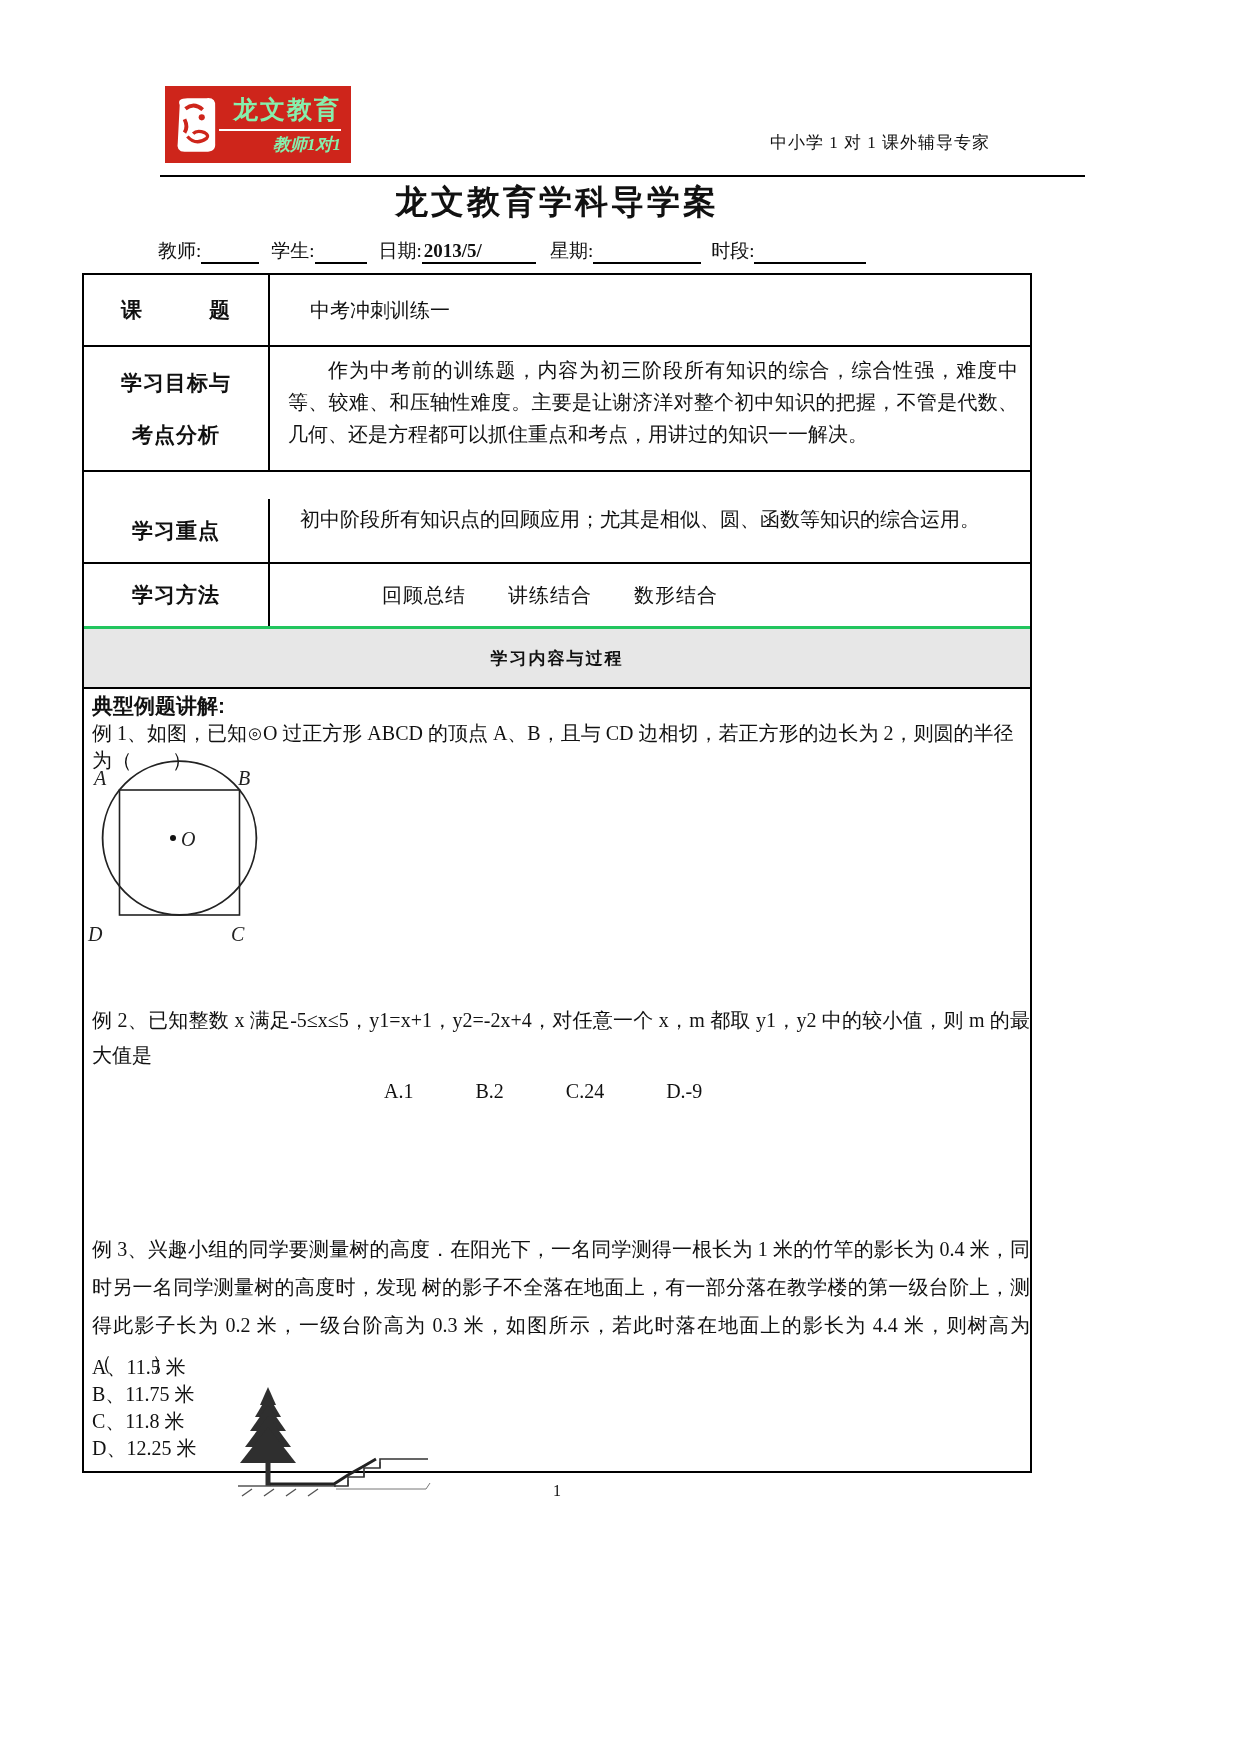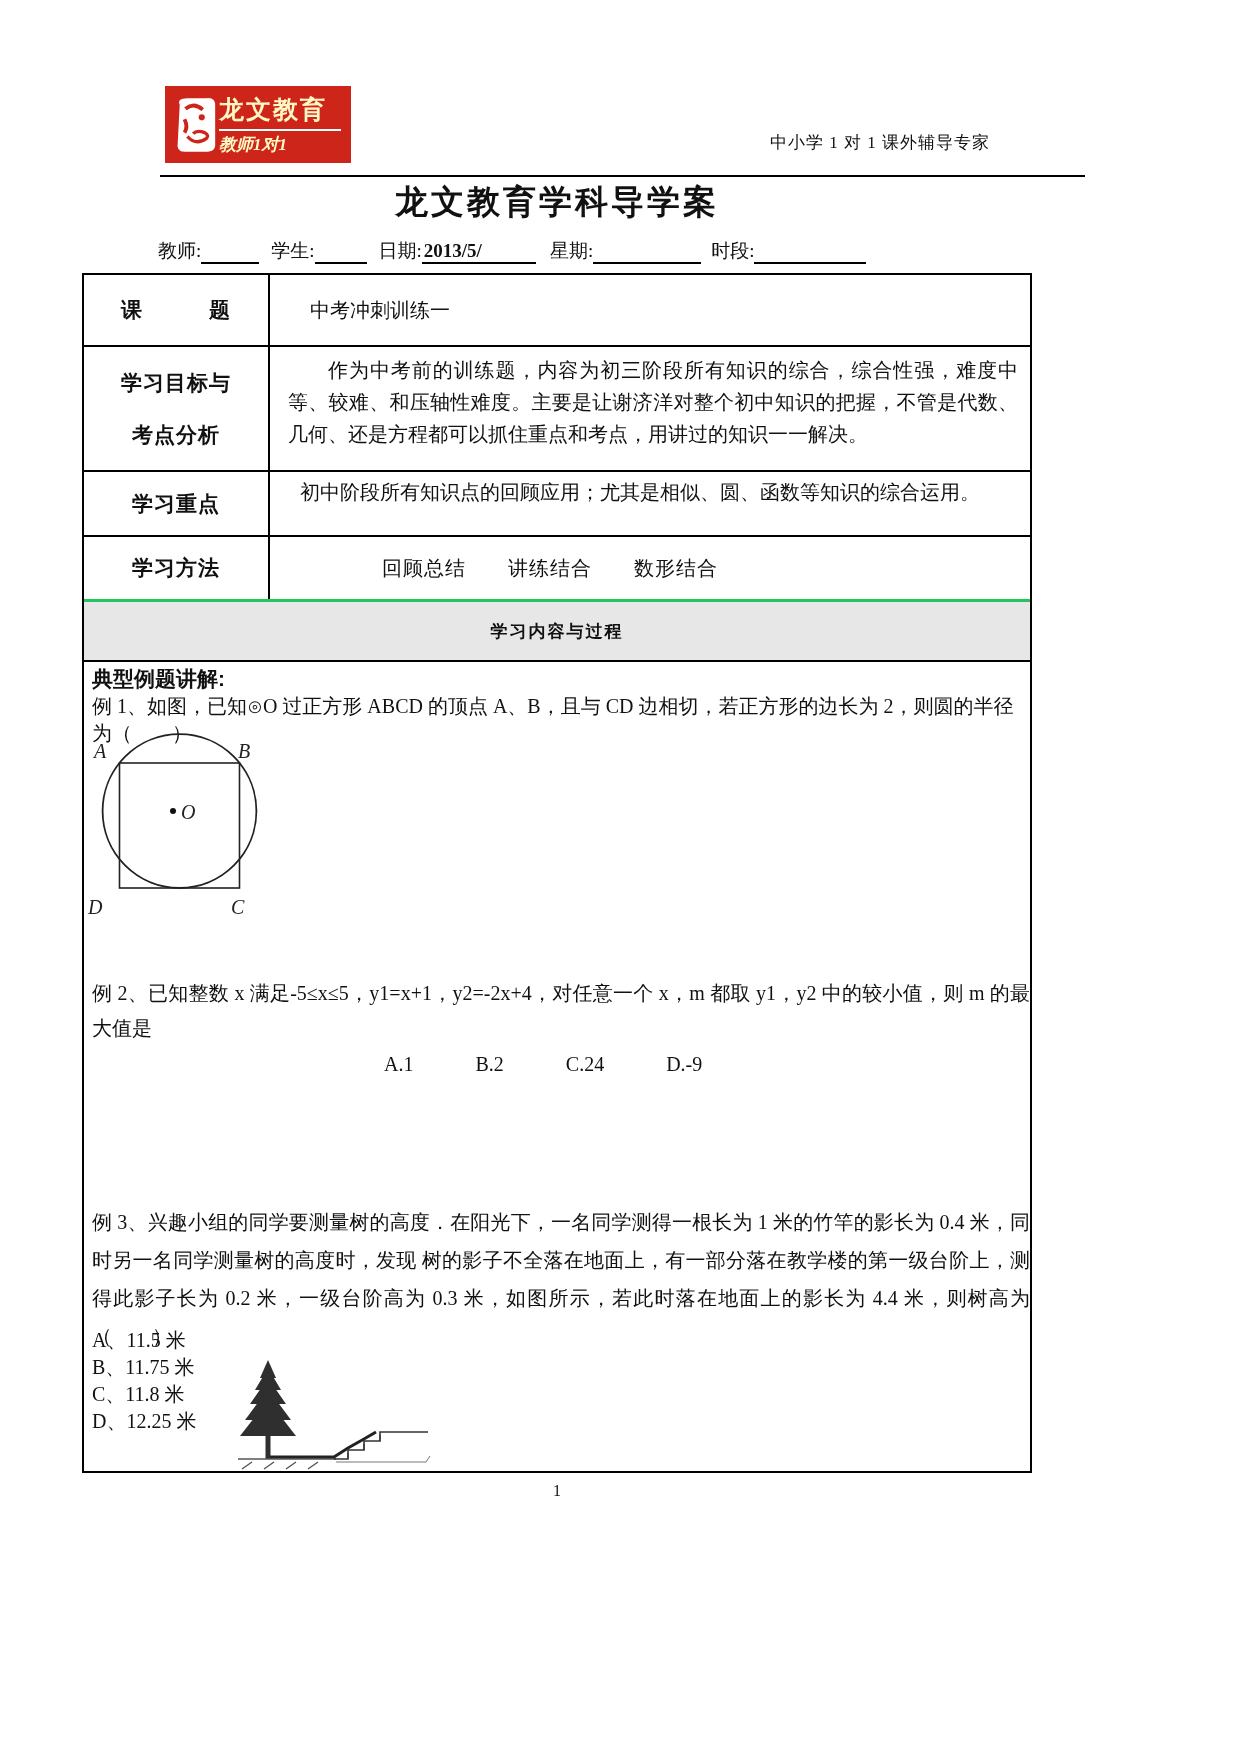--- a/index.html
+++ b/index.html
@@ -3,21 +3,21 @@
 <meta charset="utf-8">
 <style>
   html,body{margin:0;padding:0;background:#888;}
   .page{position:relative;width:1241px;height:1754px;background:#ffffff;margin:0 auto;
         font-family:"Liberation Serif",serif;color:#111;overflow:hidden;}
 
   
   .logo{position:absolute;left:165px;top:86px;width:186px;height:77px;background:#ce251b;
         display:flex;align-items:center;padding:0 10px 0 8px;box-sizing:border-box;}
   .logo-seal{width:46px;height:60px;flex:none;}
-  .logo-text{flex:1;text-align:left;color:#fef9c3;}
+  .logo-text{flex:1;text-align:right;color:#86efac;}
   .logo-brand{font-family:"Liberation Sans",sans-serif;font-weight:bold;font-size:25px;
         letter-spacing:2px;border-bottom:2px solid #fff;padding-bottom:3px;}
   .logo-sub{font-style:italic;font-weight:bold;font-size:17px;margin-top:2px;}
 
   .tagline{position:absolute;left:770px;top:131px;font-size:17px;letter-spacing:1px;}
   .header-rule{position:absolute;left:160px;top:175px;width:925px;border-top:2px solid #000;height:0;}
 
   .doc-title{position:absolute;left:82px;top:180px;width:950px;margin:0;text-align:center;
         font-family:"Liberation Sans",sans-serif;font-weight:bold;font-size:33px;letter-spacing:3px;}
 
@@ -27,21 +27,21 @@
   .blank{display:inline-block;border-bottom:2px solid #000;height:24px;box-sizing:border-box;}
   .w58{width:58px;} .w52{width:52px;} .w108{width:108px;} .w112{width:112px;}
   .ml12{margin-left:12px;} .ml14{margin-left:14px;} .ml10{margin-left:10px;}
   .date-val{font-weight:bold;border-bottom:2px solid #000;height:24px;box-sizing:border-box;
         padding:0 2px;display:inline-block;}
 
   
   .doc-table{position:absolute;left:82px;top:273px;width:950px;height:1200px;border:2px solid #000;
         box-sizing:border-box;display:flex;flex-direction:column;}
   .trow{display:flex;box-sizing:border-box;border-bottom:2px solid #000;flex:none;}
-  .r1{height:72px;} .r2{height:125px;} .r3{height:65px;}
+  .r1{height:72px;} .r2{height:125px;} .r3{height:65px;margin-top:27px;}
   .r4{height:65px;border-bottom:3px solid #22c55e;}
   .th{width:186px;flex:none;border-right:2px solid #000;box-sizing:border-box;display:flex;
         flex-direction:column;justify-content:center;align-items:center;
         font-family:"Liberation Sans",sans-serif;font-weight:bold;font-size:21px;letter-spacing:1px;}
   .th2 div + div{margin-top:24px;}
   .td{flex:1;font-size:20px;box-sizing:border-box;min-width:0;}
   .td1{display:flex;align-items:center;padding-left:40px;}
   .td2{padding:7px 12px 0 18px;line-height:1.6;text-indent:2em;text-align:justify;}
   .td3{padding:6px 12px 0 10px;line-height:1.45;text-indent:1em;text-align:justify;}
   .td4{display:flex;align-items:center;padding-left:112px;letter-spacing:1px;}

